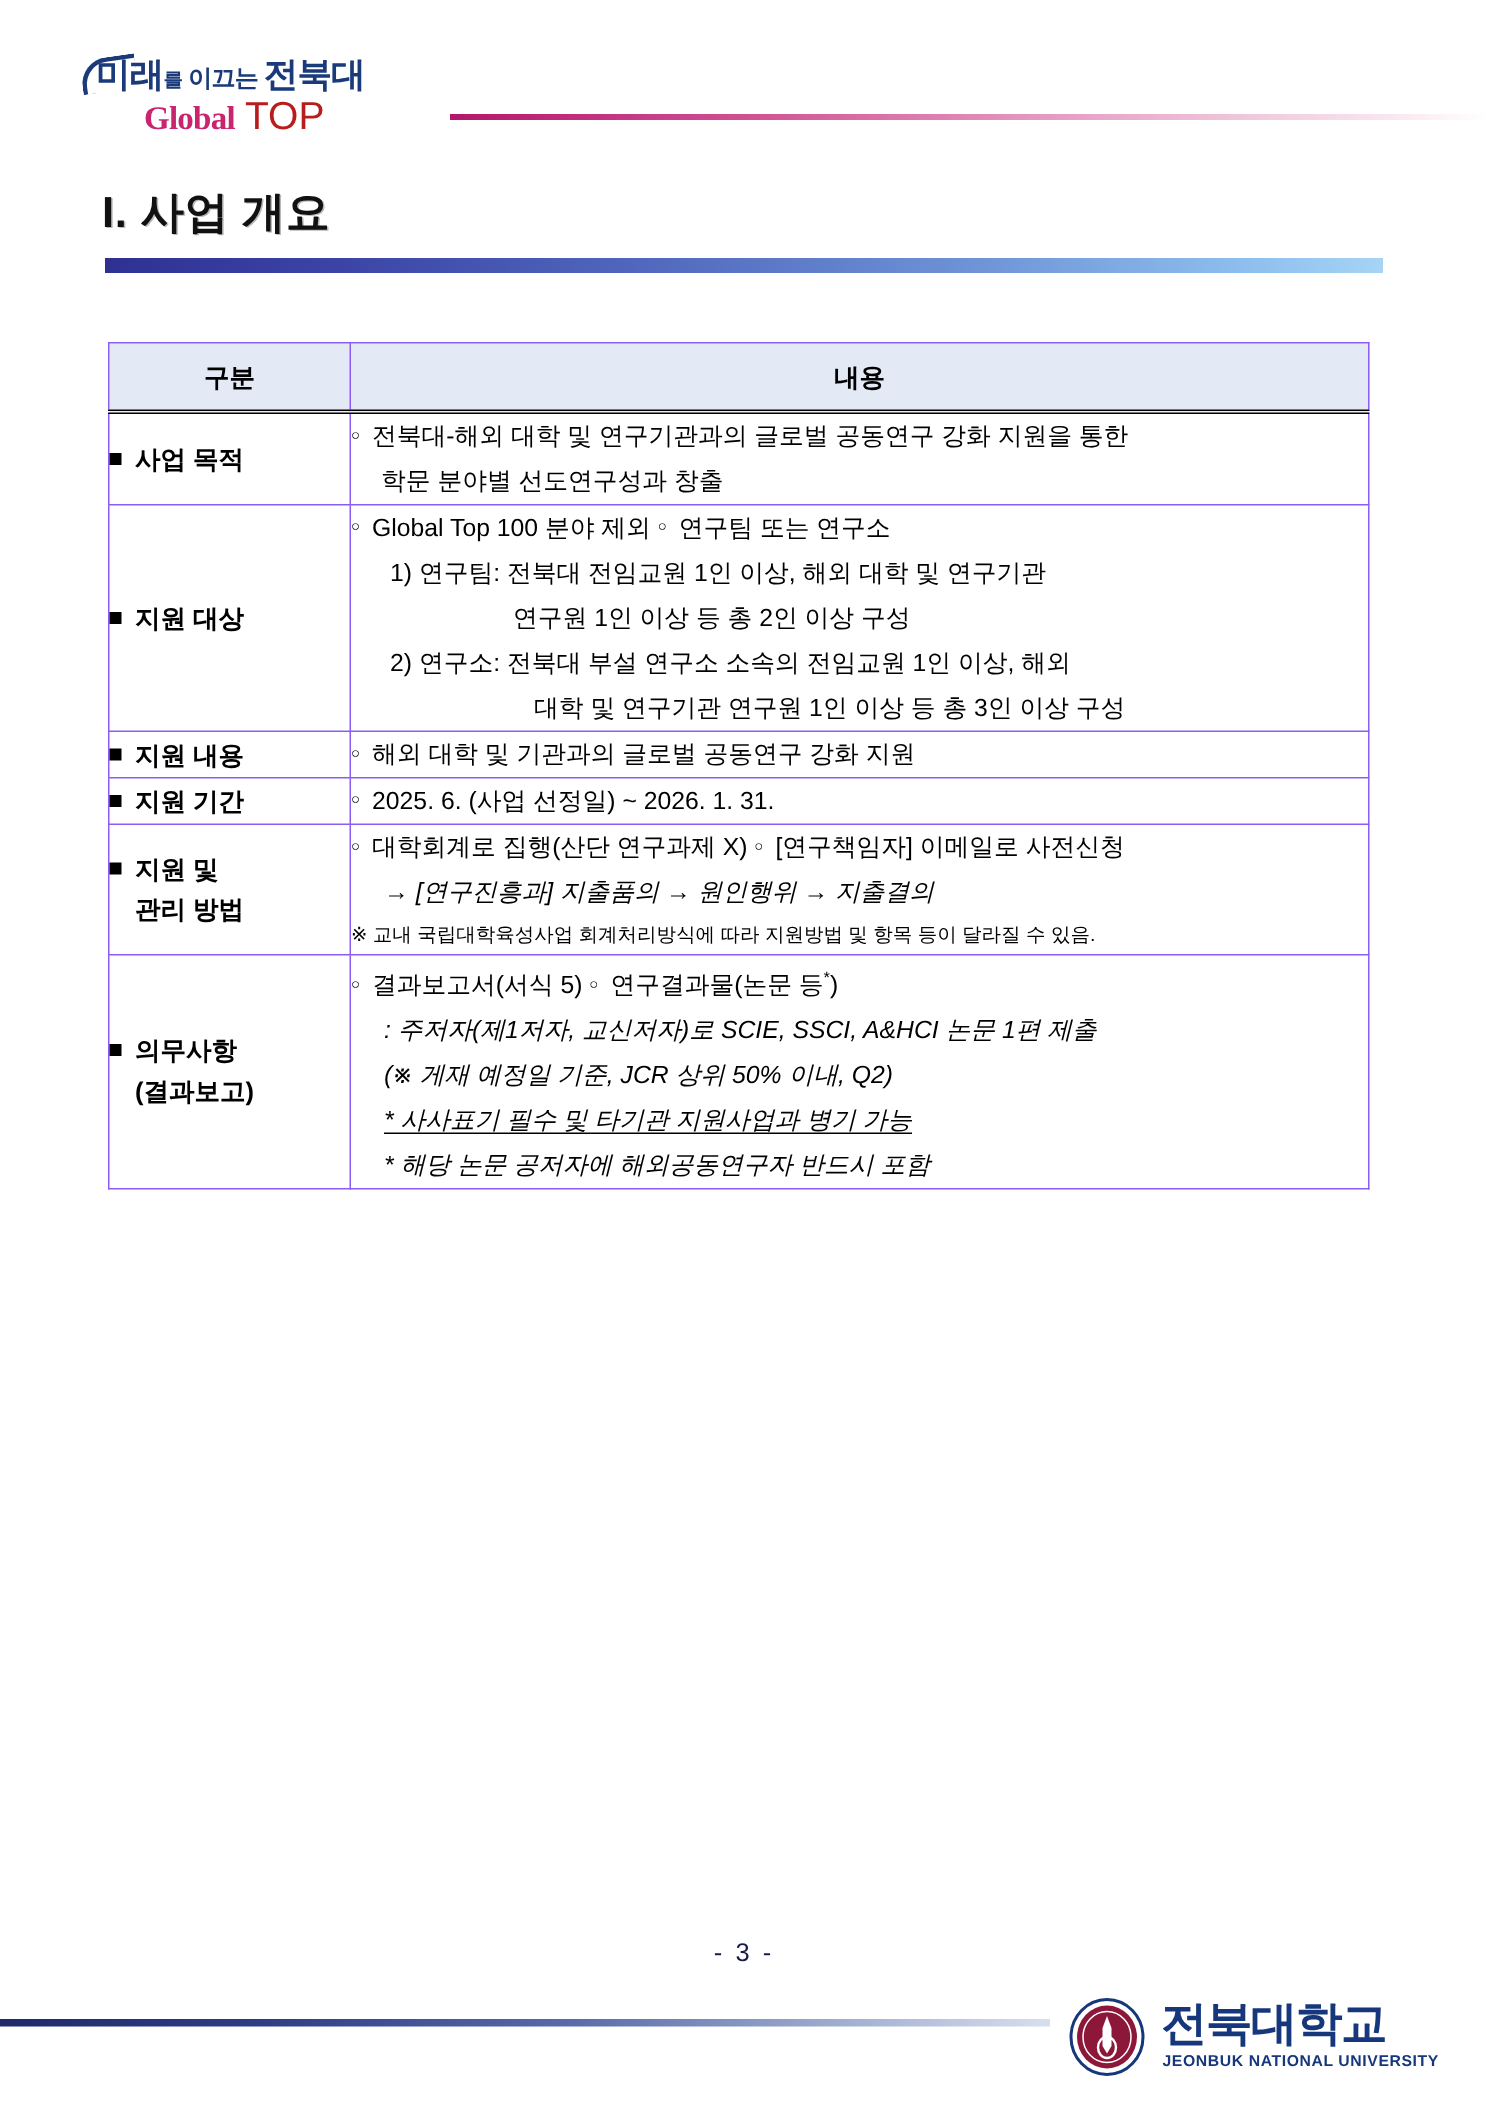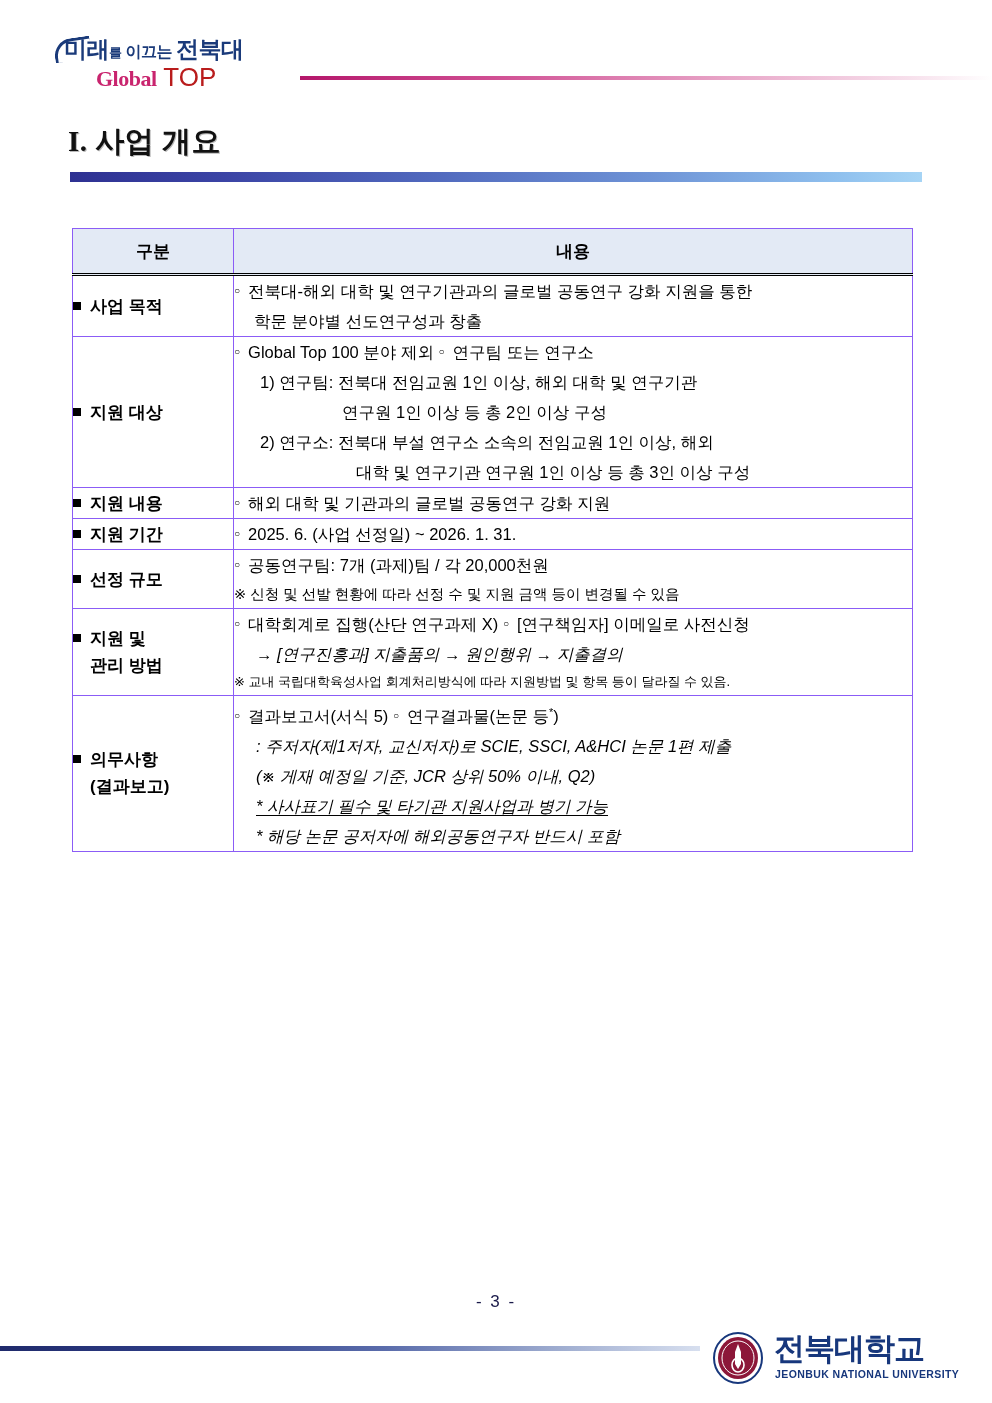--- a/index.html
+++ b/index.html
@@ -100,21 +100,20 @@
   
   .section-title {
     position: absolute;
     left: 68px;
     top: 122px;
     font-size: 29px;
     font-weight: bold;
     color: #111111;
     letter-spacing: 0.5px;
     text-shadow: 1px 1px 0 #b9b9b9;
-    font-family: Liberation Serif, serif;
   }
   .title-rule {
     position: absolute;
     left: 70px;
     top: 172px;
     width: 852px;
     height: 10px;
     background: linear-gradient(to right, #2e3192 0%, #3b44a5 18%, #5068bd 42%, #6e93d6 68%, #8fc0ee 90%, #a6d4f5 100%);
   }
 
@@ -320,29 +319,20 @@
     <tr>
       <td class="label-cell">
         <span class="bullet"></span><span>지원 기간</span>
       </td>
       <td class="body-cell">
         <span class="ln circ">2025. 6. (사업 선정일) ~ 2026. 1. 31.</span>
       </td>
     </tr>
 
 
-    <tr>
-      <td class="label-cell">
-        <span class="bullet"></span><span>선정 규모</span>
-      </td>
-      <td class="body-cell">
-        <span class="ln circ">공동연구팀: 7개 (과제)팀 / 각 20,000천원</span>
-        <span class="ln note">※ 신청 및 선발 현황에 따라 선정 수 및 지원 금액 등이 변경될 수 있음</span>
-      </td>
-    </tr>
 
     <tr>
       <td class="label-cell">
         <span class="bullet"></span><span>지원 및</span>
         <span class="label-sub">관리 방법</span>
       </td>
       <td class="body-cell">
         <span class="ln circ">대학회계로 집행(산단 연구과제 X)</span>
         <span class="ln circ">[연구책임자] 이메일로 사전신청</span>
         <span class="ln ind5">→ [연구진흥과] 지출품의 → 원인행위 → 지출결의</span>

